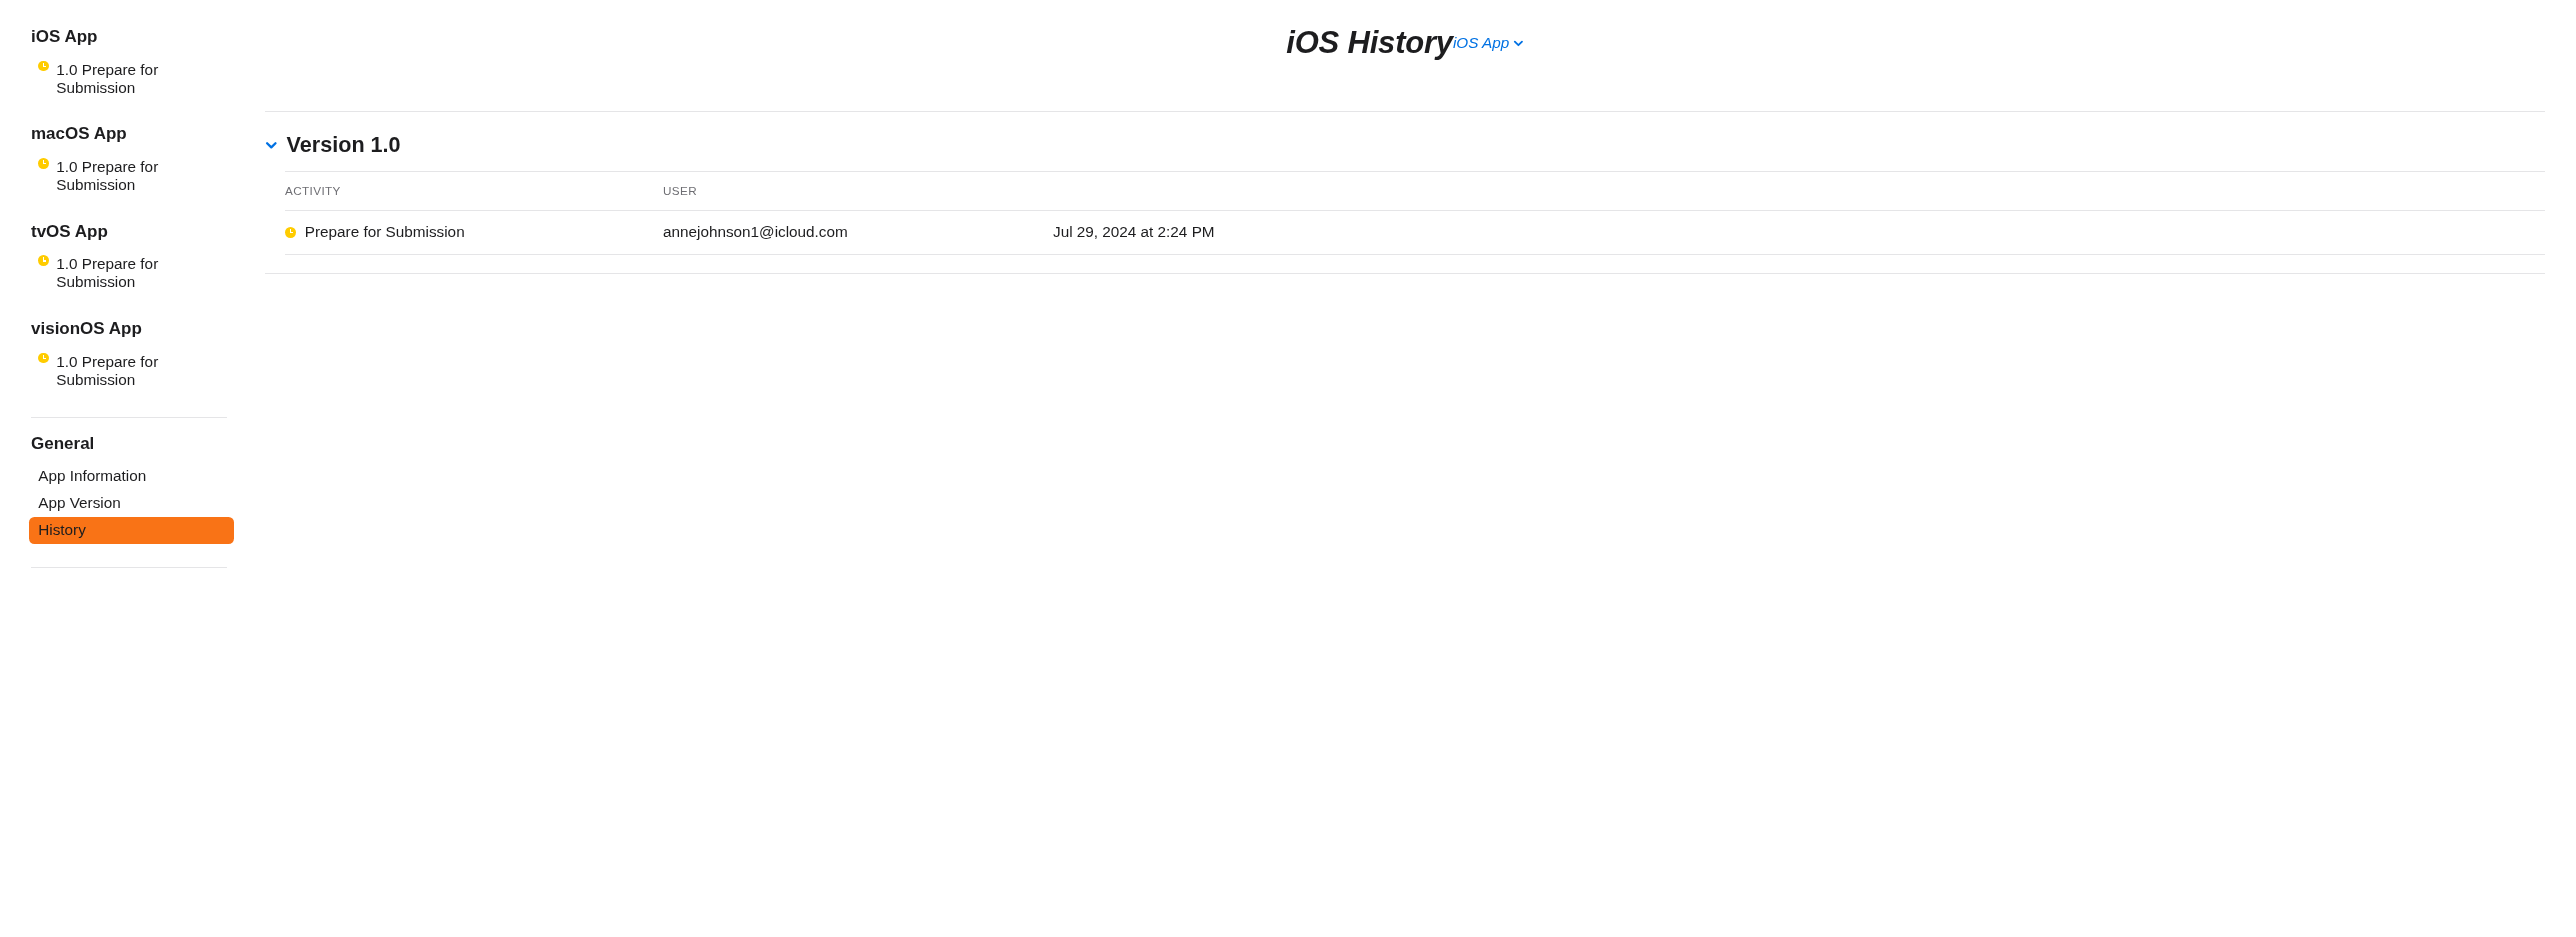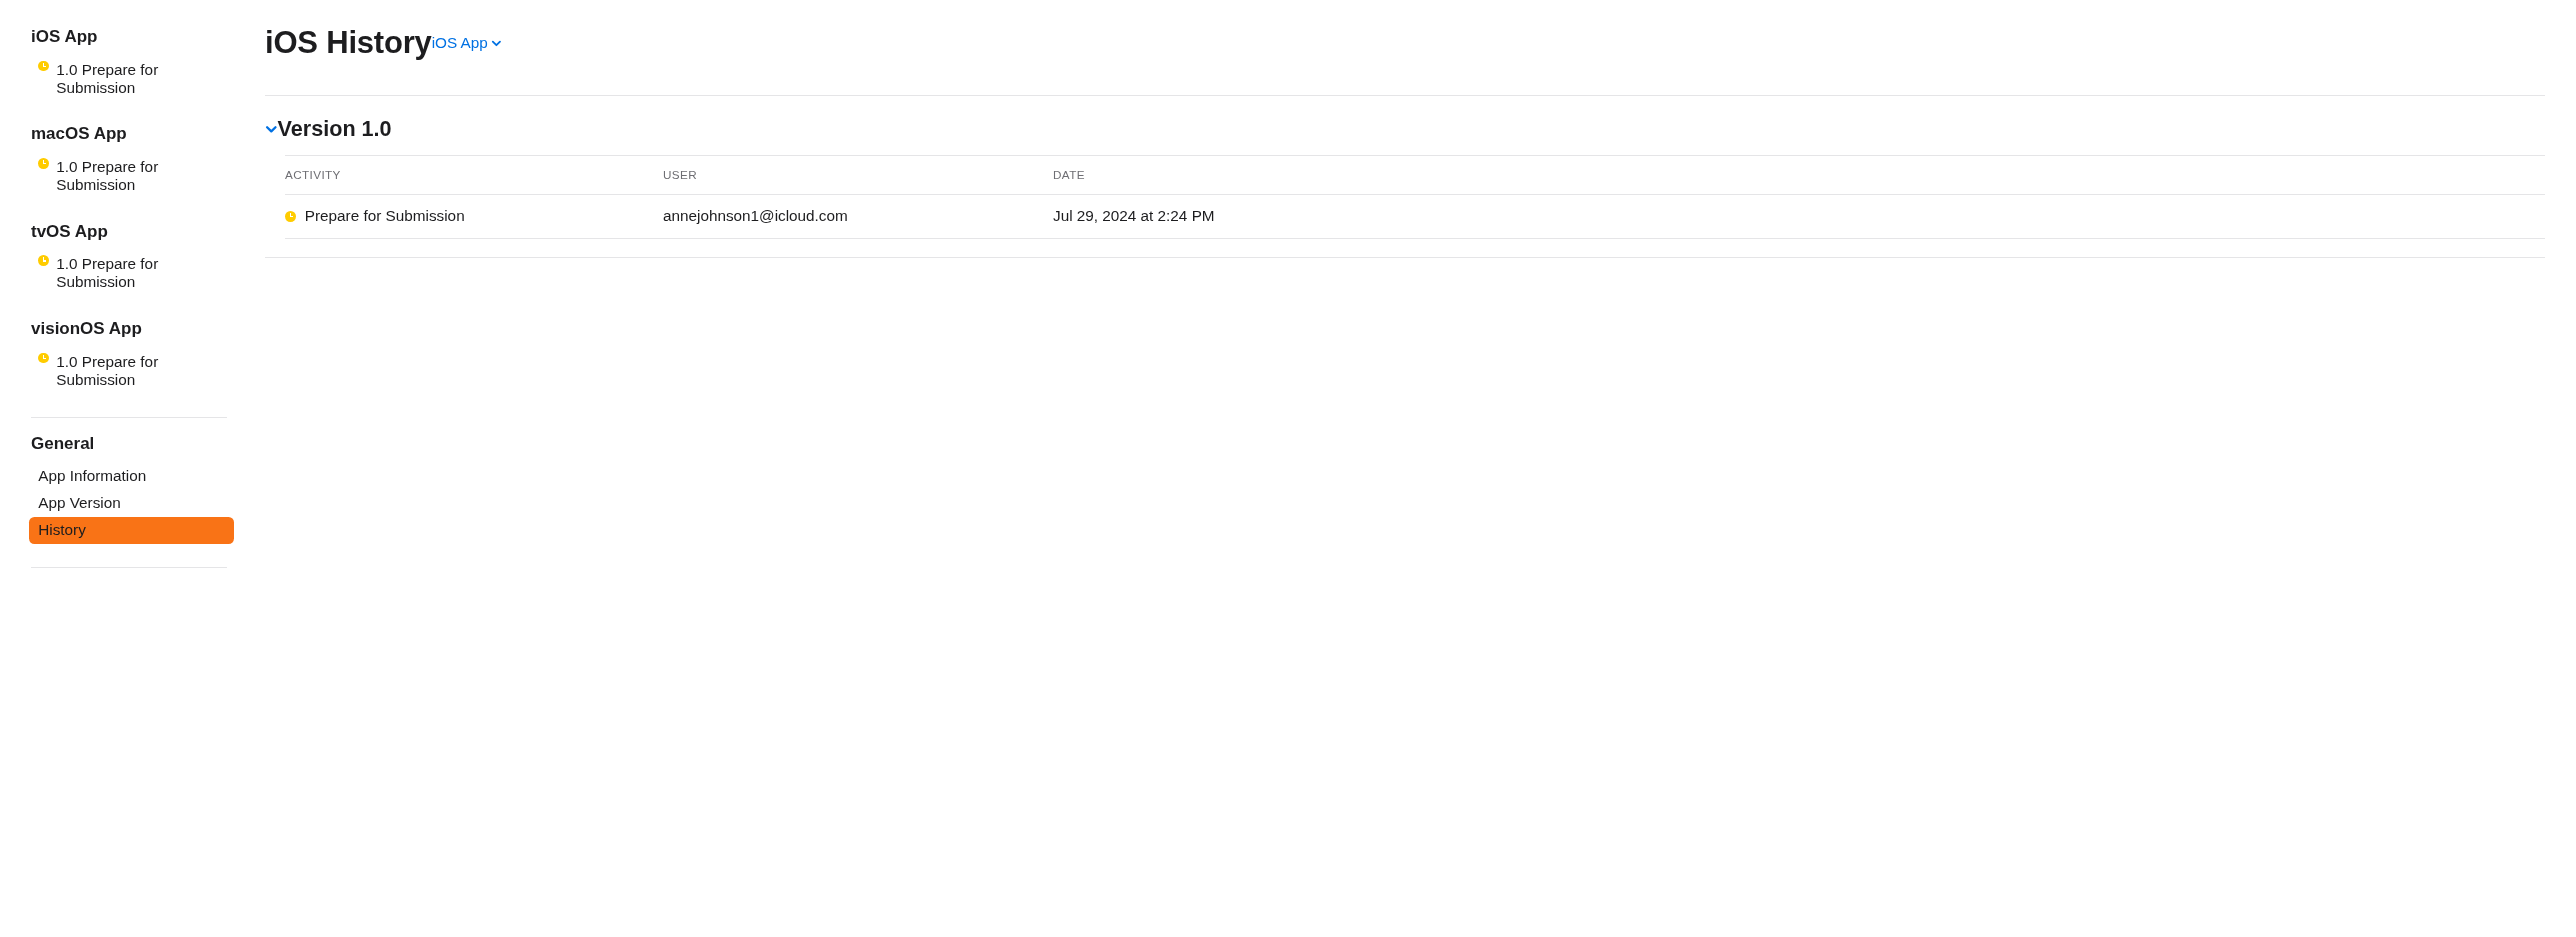--- a/index.html
+++ b/index.html
@@ -76,23 +76,24 @@
       border-top: 0.9px solid #e5e5e7;
       margin: 16px 0 16px 0;
       width: 196px;
     }
     .main {
       flex: 1;
       padding: 25px 31px 0 31px;
     }
     .header-row {
       display: flex;
-      justify-content: flex-start;
-      align-items: center;
-      margin-bottom: 34px;
+      justify-content: center;
+      align-items: center;
+      margin-bottom: 50px;
+      font-style: italic;
     }
     .page-title {
       font-size: 31px;
       font-weight: 700;
       color: #1d1d1f;
       letter-spacing: -0.2px;
     }
     .platform-picker {
       color: #0071e3;
       font-size: 15.3px;
@@ -106,20 +107,21 @@
       height: 10.8px;
     }
     .main-divider {
       border: none;
       border-top: 0.9px solid #e5e5e7;
       margin-bottom: 20px;
     }
     .version-header {
       display: flex;
       align-items: center;
+      gap: 9px;
       margin-bottom: 12.6px;
     }
     .version-title {
       font-size: 21.6px;
       font-weight: 700;
     }
     .chevron-expand {
       width: 12.6px;
       height: 12.6px;
       color: #0071e3;
@@ -232,21 +234,20 @@
     <svg class="chevron-expand" viewBox="0 0 12 12" fill="none" stroke="#0071e3" stroke-width="2.2" stroke-linecap="round" stroke-linejoin="round">
       <polyline points="2,4 6,8 10,4"></polyline>
     </svg>
     <h2 class="version-title">Version 1.0</h2>
   </div>
 
   <div class="history-table">
     <div class="table-header">
       <div class="col-activity">ACTIVITY</div>
       <div class="col-user">USER</div>
-      <div class="col-date">DATE</div>
     </div>
     <div class="table-row">
       <div class="col-activity">
         <span class="status-dot"></span>
         <span>Prepare for Submission</span>
       </div>
       <div class="col-user">annejohnson1@icloud.com</div>
       <div class="col-date">Jul 29, 2024 at 2:24 PM</div>
     </div>
   </div>

